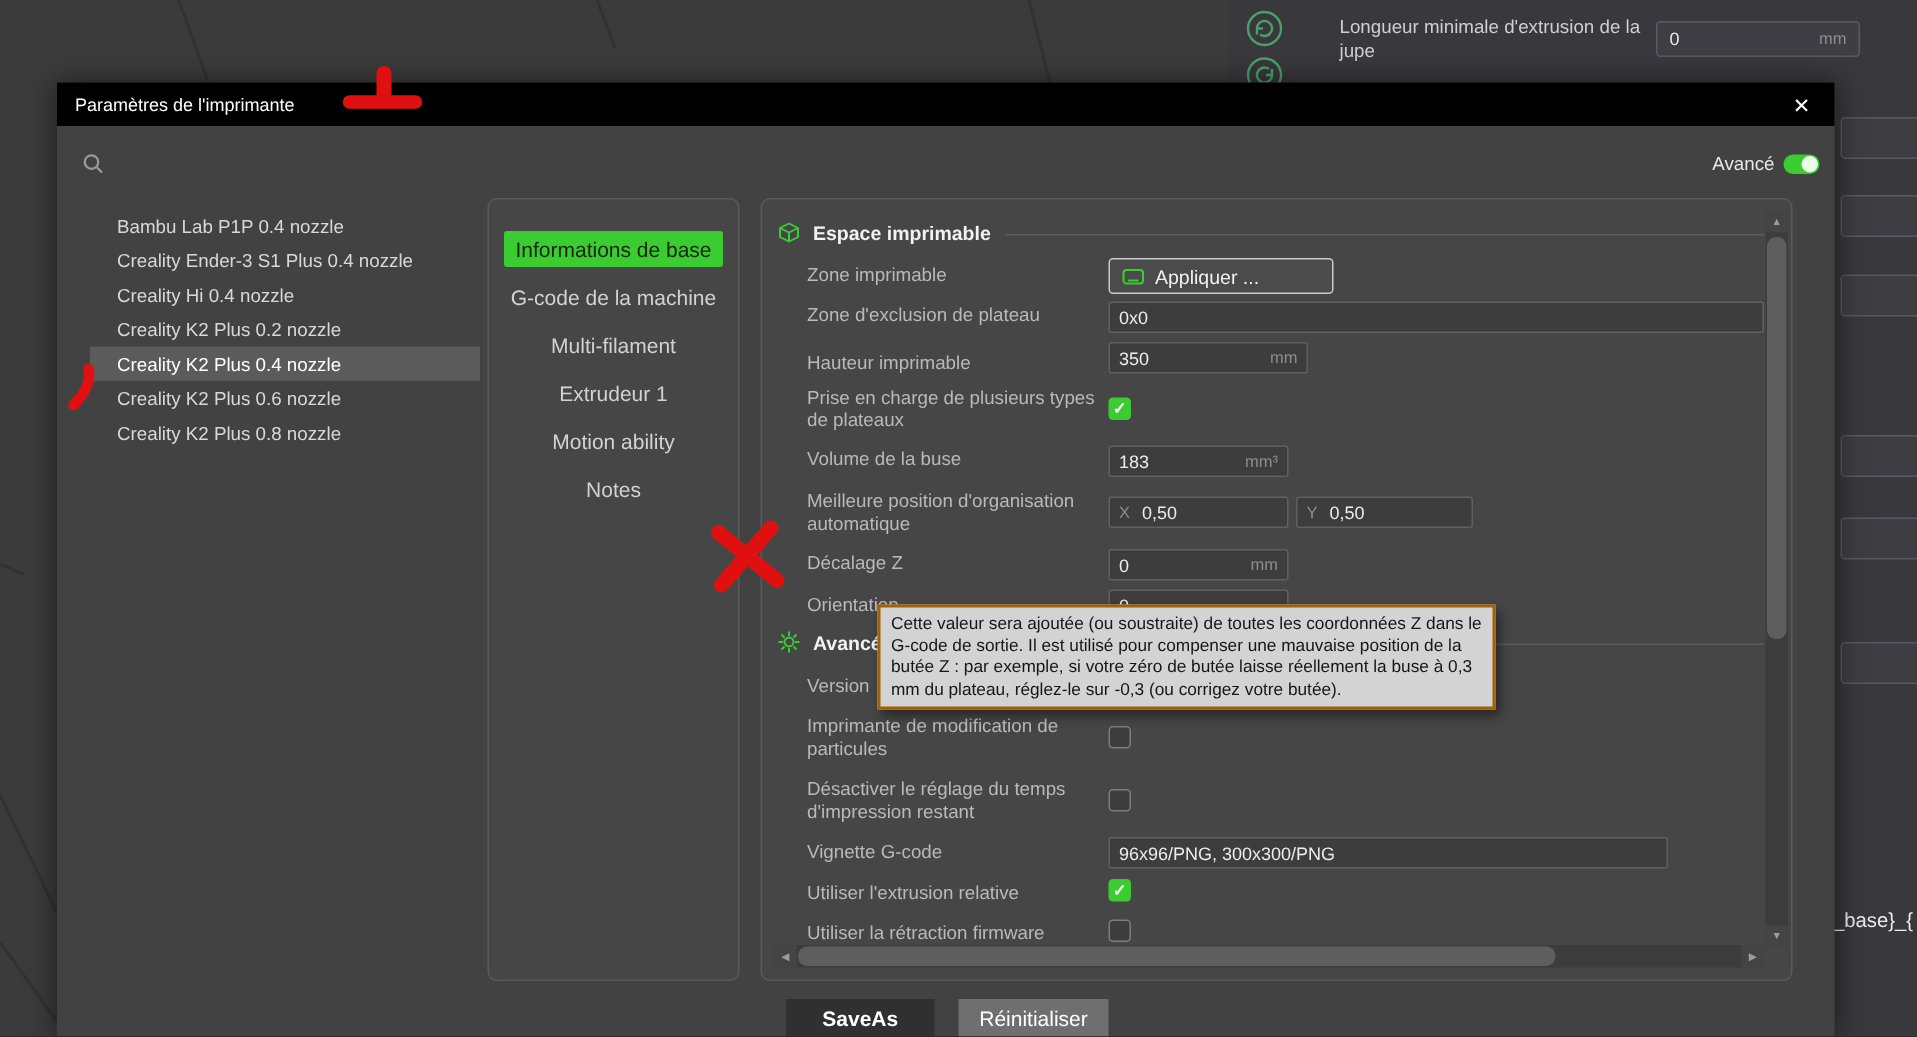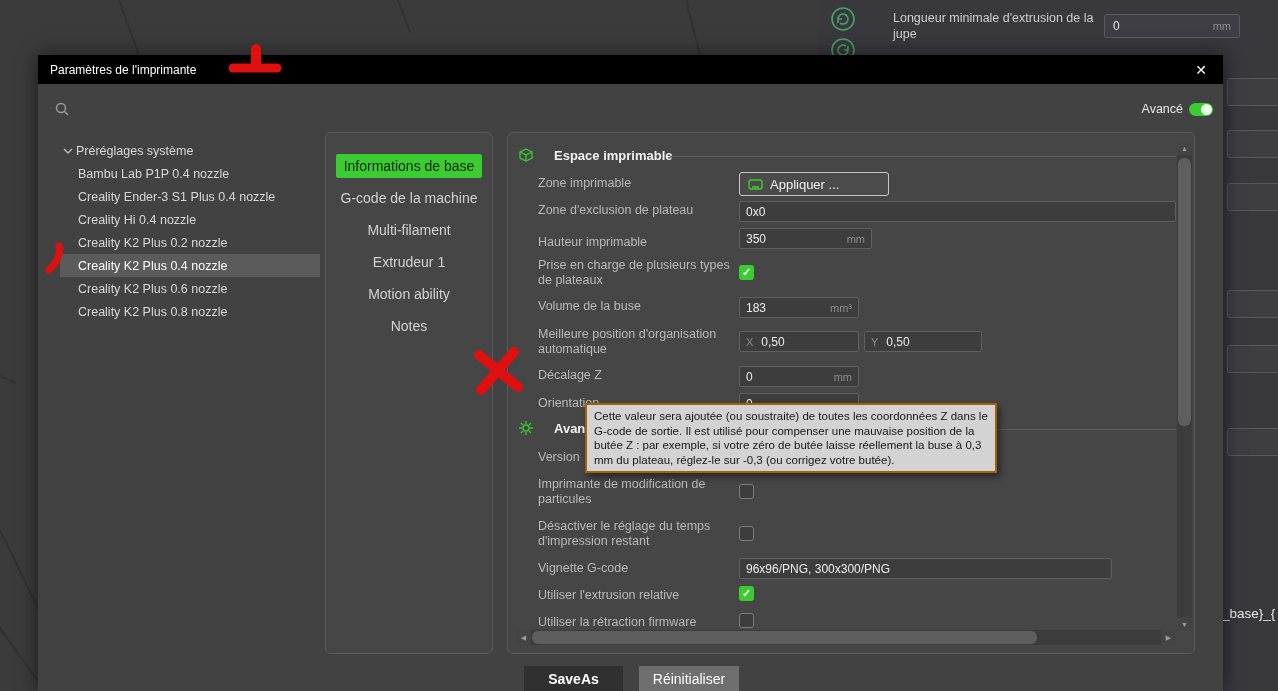--- a/index.html
+++ b/index.html
@@ -45,21 +45,21 @@
   .tree-row.item{padding-left:18px;}
   .tree-row.selected{background:#5b5b5b;color:#fff;}
   
   .tabpanel{position:absolute;left:287px;top:77px;width:168px;height:522px;background:var(--panel);
     border:1px solid var(--pborder);border-radius:6px;box-sizing:border-box;padding-top:17px;}
   .tab{height:32px;margin:0 10px;display:flex;align-items:center;justify-content:center;font-size:14px;color:#d2d2d2;}
   .tab.selected{height:24px;margin:4px 10px;background:var(--green);color:#15260f;border-radius:2px;}
   
   .setpanel{position:absolute;left:469px;top:77px;width:688px;height:522px;background:var(--panel);
     border:1px solid var(--pborder);border-radius:6px;box-sizing:border-box;overflow:hidden;}
-  .sect{position:absolute;display:flex;align-items:center;gap:20px;font-weight:bold;font-size:13px;color:#f2f2f2;}
+  .sect{position:absolute;display:flex;align-items:center;gap:8px;font-weight:bold;font-size:13px;color:#f2f2f2;}
   .rule{position:absolute;height:1px;background:#5c5c5c;}
   .slabel{position:absolute;left:30px;width:200px;font-size:12.5px;line-height:15px;color:var(--label);}
   .inp{position:absolute;height:21px;background:var(--inpbg);border:1px solid var(--inpborder);border-radius:2px;
     display:flex;align-items:center;padding:1px 6px;box-sizing:border-box;font-size:12px;color:#ececec;}
   .inp .unit{margin-left:auto;font-size:11px;color:#8d8d8d;}
   .inp .pfx{color:#8d8d8d;margin-right:8px;font-size:11px;}
   .inp.green{background:var(--green);border-color:var(--green);}
   .cb{position:absolute;width:15px;height:15px;border-radius:3px;box-sizing:border-box;
     display:flex;align-items:center;justify-content:center;}
   .cb.on{background:var(--green);color:#fff;font-size:11px;font-weight:bold;}
@@ -142,28 +142,20 @@
     </svg>
 
     <div class="adv-row">
       <span class="lbl">Avancé</span>
       <span class="toggle">
           <span class="knob"></span>
         </span>
     </div>
 
     <div class="tree">
-      <div class="tree-row root">
-        <span class="chev">
-          <svg width="10" height="8">
-              <polyline points="1,2 5,6 9,2" fill="none" stroke="#bdbdbd" stroke-width="1.4"></polyline>
-            </svg>
-        </span>
-        <span>Préréglages système</span>
-      </div>
       <div class="tree-row item">Bambu Lab P1P 0.4 nozzle</div>
       <div class="tree-row item">Creality Ender-3 S1 Plus 0.4 nozzle</div>
       <div class="tree-row item">Creality Hi 0.4 nozzle</div>
       <div class="tree-row item">Creality K2 Plus 0.2 nozzle</div>
       <div class="tree-row item selected">Creality K2 Plus 0.4 nozzle</div>
       <div class="tree-row item">Creality K2 Plus 0.6 nozzle</div>
       <div class="tree-row item">Creality K2 Plus 0.8 nozzle</div>
     </div>
 
     <div class="tabpanel">

